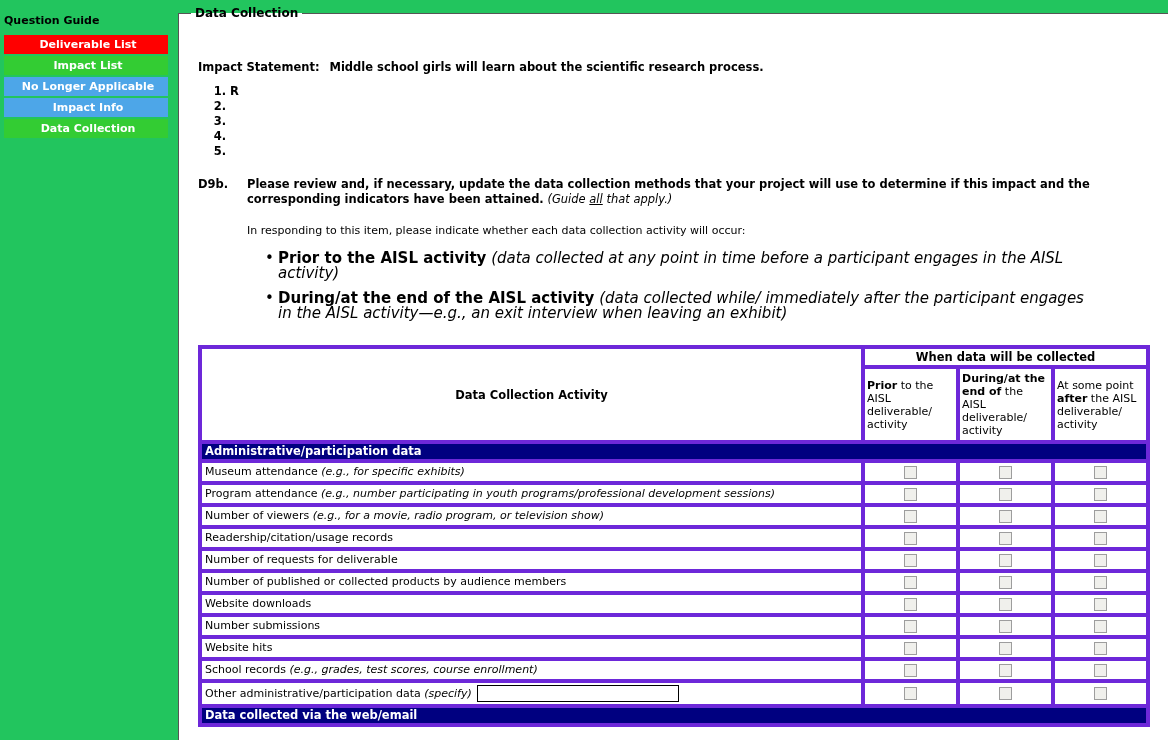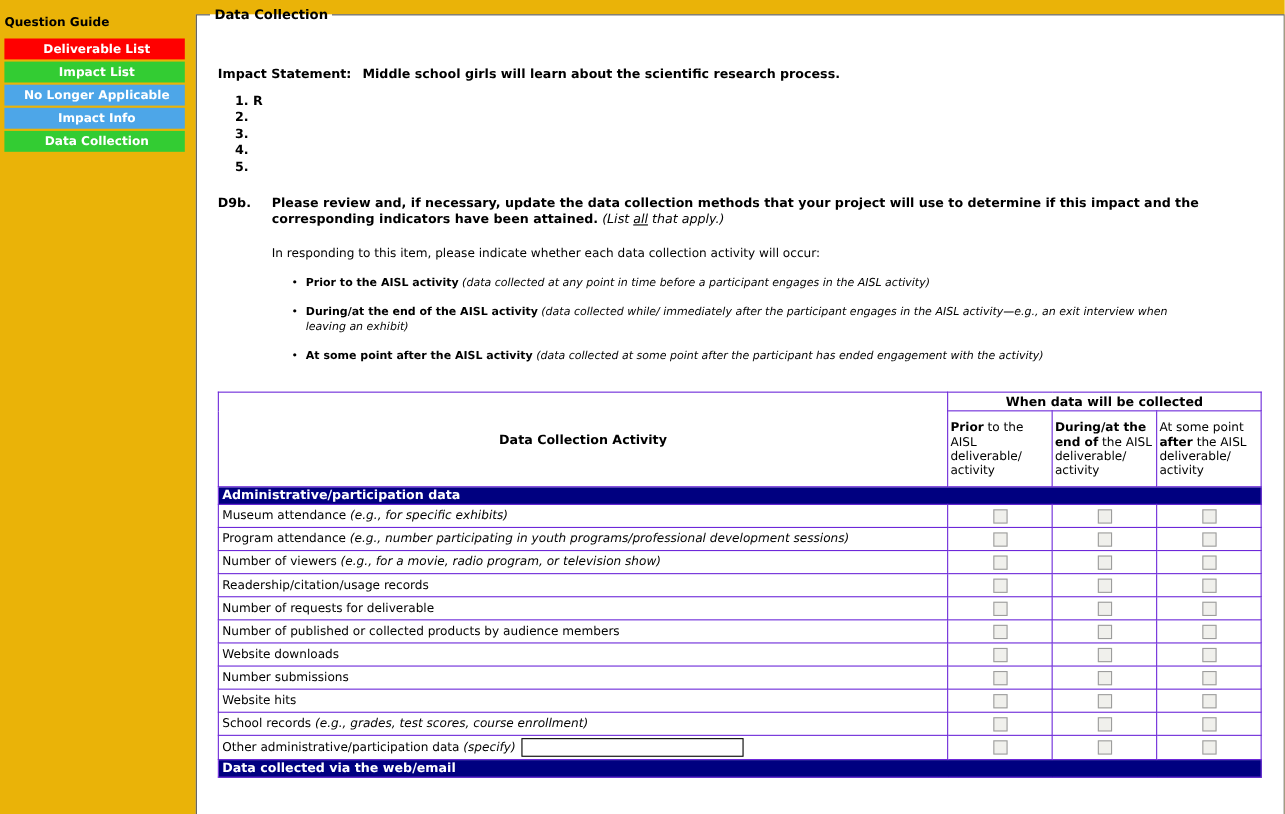--- a/index.html
+++ b/index.html
@@ -1,18 +1,18 @@
 <!DOCTYPE html>
 <html><head>
 <meta charset="utf-8">
 <style>
   * { margin:0; padding:0; box-sizing:border-box; }
   html,body { background:#fff; }
   body { font-family:"DejaVu Sans","Liberation Sans",sans-serif; color:#000; }
-  .page { position:relative; width:1168px; height:740px; overflow:hidden; background:#eab308;text-decoration:underline; }
+  .page { position:relative; width:1168px; height:740px; overflow:hidden; background:#22c55e;text-decoration:underline; }
   .b { font-weight:bold; }
   .it { font-style:italic; }
   .u { text-decoration:underline; }
 
   
   .sidebar { position:absolute; left:4px; top:14px; width:164px; }
   .sidebar-title { font-size:11px; font-weight:bold; margin-bottom:8px; }
   .side-item { height:19px; line-height:19px; padding-left:4px; margin-bottom:2px;
                color:#fff; font-weight:bold; font-size:11px; cursor:pointer;text-align:center; }
 
@@ -27,27 +27,27 @@
   .indicators { list-style:decimal; margin:9px 0 0 4px; padding-left:28px;
                 font-weight:bold; font-size:11.5px; }
   .indicators li { min-height:15px; line-height:15px; }
 
   .question { display:flex; margin-top:18px; font-size:11.5px; }
   .q-num { width:49px; flex:none; }
   .q-text { max-width:858px; line-height:14.5px; }
 
   .instruction { margin:18px 0 0 49px; font-size:11px; line-height:14px; }
 
-  .bullets { margin:13px 0 0 66px; width:828px; list-style:none; font-size:10px; }
+  .bullets { margin:13px 0 0 66px; width:828px; list-style:none; font-size:15px; }
   .bullets li { position:relative; padding-left:14px; margin-bottom:11px; line-height:14.5px; }
   .bullets li::before { content:"\2022"; position:absolute; left:1px; }
 
   
   .grid { border-collapse:collapse; table-layout:fixed; width:948px; margin-top:25px; font-size:11px; }
-  .grid td { border:1px solid #6d28d9; vertical-align:middle; }
+  .grid td { border:4px solid #6d28d9; vertical-align:middle; }
   .act-hdr { font-weight:bold; text-align:center; font-size:11.5px; }
   .when-hdr { font-weight:bold; text-align:center; font-size:11.5px; height:17px; padding:0; line-height:16px; }
   .col-hdr { text-align:left; font-size:11px; line-height:13px; padding:3px 2px; height:69px; }
   .section td { background:#000080; color:#fff; font-weight:bold; font-size:11.5px;
                 padding:1px 3px; height:16px; line-height:13px; }
   td.act { padding:2px 3px; height:21px; line-height:14px;border-radius:10px; }
   .cbc { text-align:center; }
   .cb { display:inline-block; width:13px; height:13px; background:#f0f0ec;
         border:1px solid #9d9d9d; vertical-align:middle; cursor:default; }
   .other-input { width:202px; height:17px; border:1px solid #000; font-size:11px;
@@ -79,30 +79,29 @@
         <li>R</li>
         <li></li>
         <li></li>
         <li></li>
         <li></li>
       </ol>
 
       <div class="question">
         <div class="q-num b">D9b.</div>
         <div class="q-text">
-          <span class="b">Please review and, if necessary, update the data collection methods that your project will use to determine if this impact and the corresponding indicators have been attained.</span><span class="it"><span> (List </span><span class="u">all</span><span> that apply.)</span></span>
+          <span class="b">Please review and, if necessary, update the data collection methods that your project will use to determine if this impact and the corresponding indicators have been attained.</span><span class="it"><span> (Guide </span><span class="u">all</span><span> that apply.)</span></span>
         </div>
       </div>
 
       <div class="instruction">In responding to this item, please indicate whether each data collection activity will occur:</div>
 
       <ul class="bullets">
         <li><span class="b">Prior to the AISL activity</span><span class="it"> (data collected at any point in time before a participant engages in the AISL activity)</span></li>
         <li><span class="b">During/at the end of the AISL activity</span><span class="it"> (data collected while/ immediately after the participant engages in the AISL activity—e.g., an exit interview when leaving an exhibit)</span></li>
-        <li><span class="b">At some point after the AISL activity</span><span class="it"> (data collected at some point after the participant has ended engagement with the activity)</span></li>
       </ul>
 
       <table class="grid">
         <colgroup>
             <col style="width:663px">
             <col style="width:95px">
             <col style="width:95px">
             <col style="width:95px">
           </colgroup>
         <tbody>

